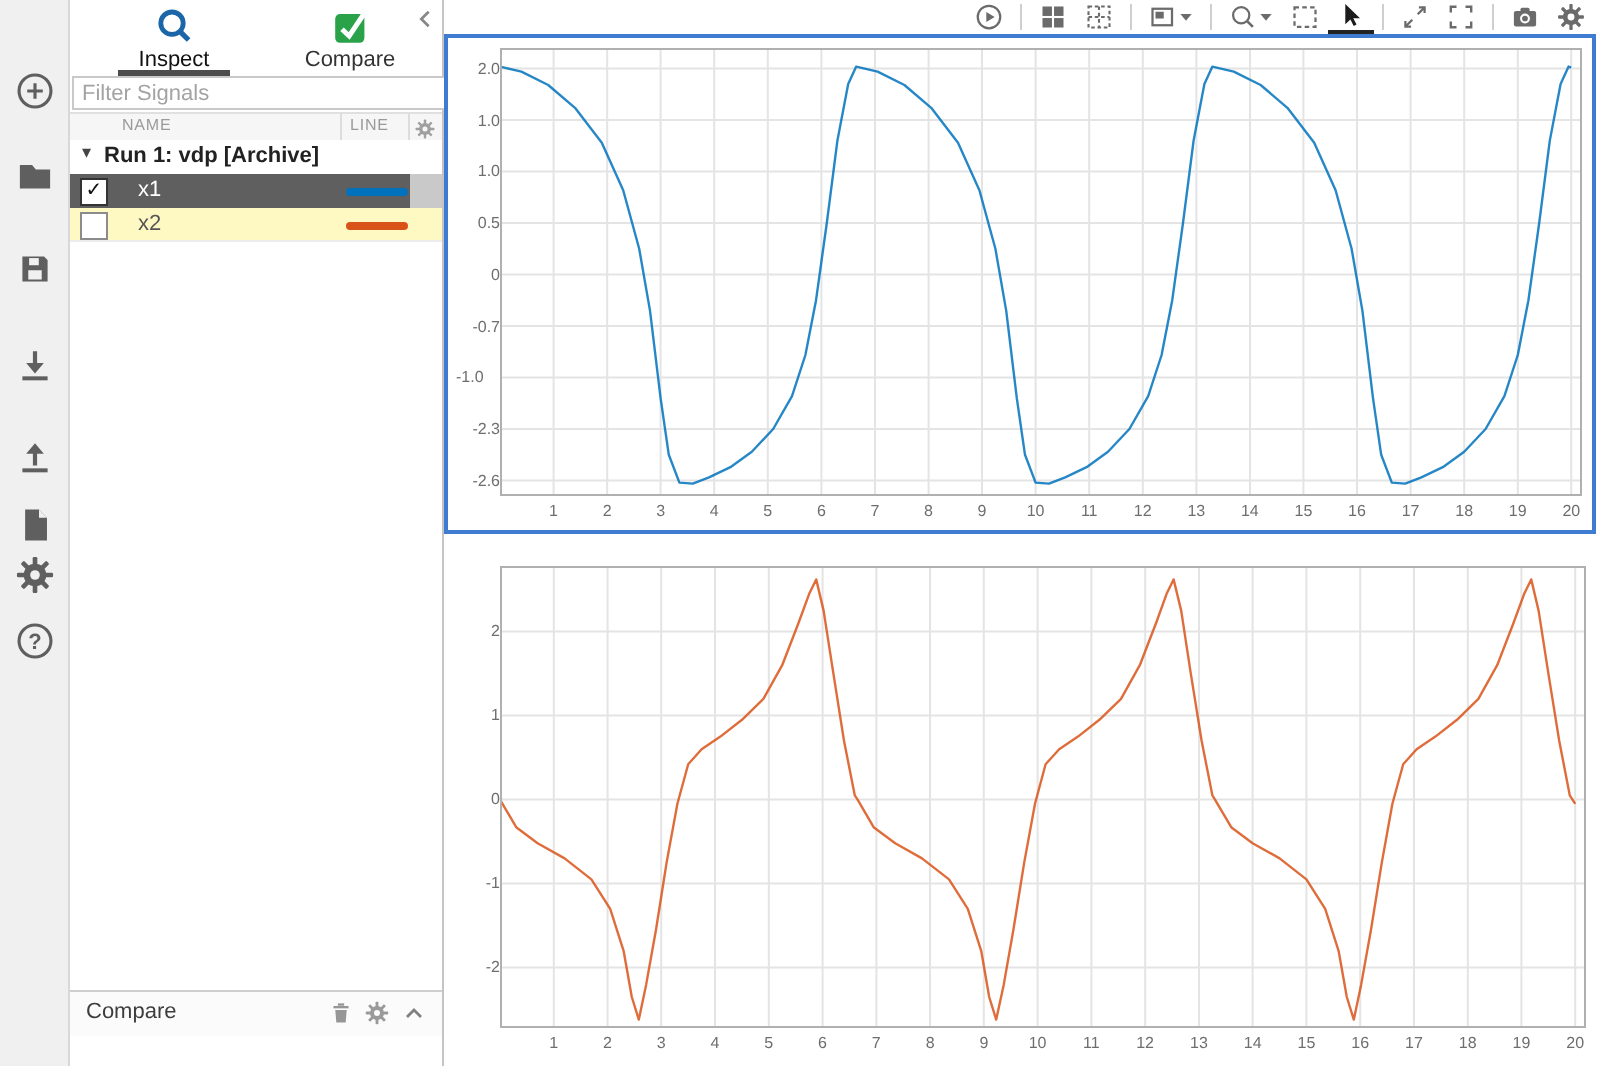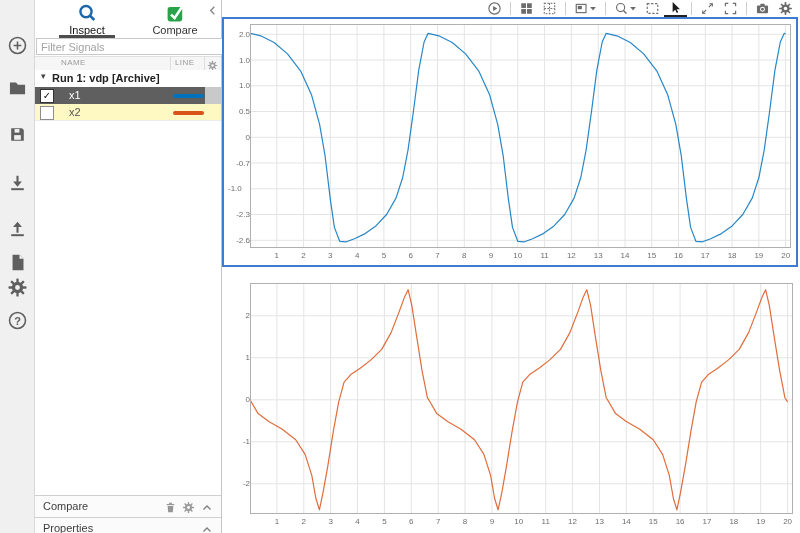--- a/index.html
+++ b/index.html
@@ -201,26 +201,20 @@
             <rect x="8.9" y="1.4" width="2.2" height="5" rx="0.6" transform="rotate(90 10 10)" fill="#9a9a9a"></rect>
             <rect x="8.9" y="1.4" width="2.2" height="5" rx="0.6" transform="rotate(135 10 10)" fill="#9a9a9a"></rect>
             <rect x="8.9" y="1.4" width="2.2" height="5" rx="0.6" transform="rotate(180 10 10)" fill="#9a9a9a"></rect>
             <rect x="8.9" y="1.4" width="2.2" height="5" rx="0.6" transform="rotate(225 10 10)" fill="#9a9a9a"></rect>
             <rect x="8.9" y="1.4" width="2.2" height="5" rx="0.6" transform="rotate(270 10 10)" fill="#9a9a9a"></rect>
             <rect x="8.9" y="1.4" width="2.2" height="5" rx="0.6" transform="rotate(315 10 10)" fill="#9a9a9a"></rect>
             <circle cx="10" cy="10" r="5.4" fill="#9a9a9a"></circle>
             <circle cx="10" cy="10" r="2.3" fill="#fbfbfb"></circle>
           </svg></span>
       <span class="bar-ic" style="right:8px" id="archive-chev-slot"><svg width="12" height="12" viewBox="0 0 12 12">
-            <polyline points="2.5,7.5 6,4 9.5,7.5" fill="none" stroke="#808080" stroke-width="1.4"></polyline>
-          </svg></span>
-    </div>
-    <div class="bottom-bar" style="top:517px;height:16px">
-      <span class="blabel">Properties</span>
-      <span class="bar-ic" style="right:8px" id="props-chev-slot"><svg width="12" height="12" viewBox="0 0 12 12">
             <polyline points="2.5,7.5 6,4 9.5,7.5" fill="none" stroke="#808080" stroke-width="1.4"></polyline>
           </svg></span>
     </div>
   </section>
 
   <main id="plot-area">
     <div id="plot-toolbar">
         <button class="pt-btn">
           <svg width="15" height="15" viewBox="0 0 20 20">
             <circle cx="10" cy="10" r="7.5" fill="none" stroke="#6b6b6b" stroke-width="1.5"></circle>

